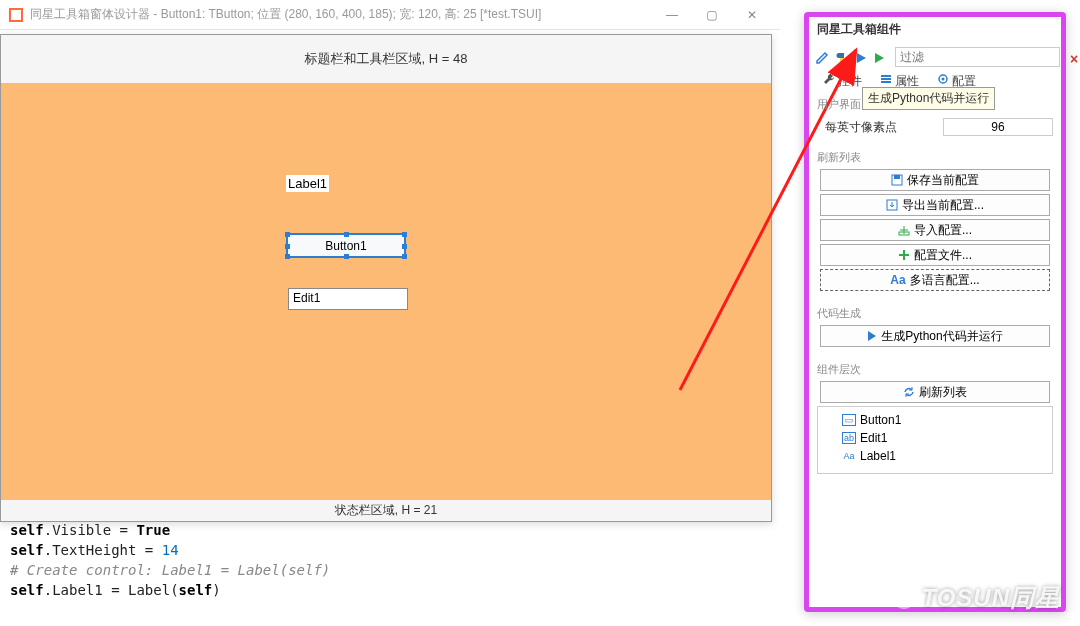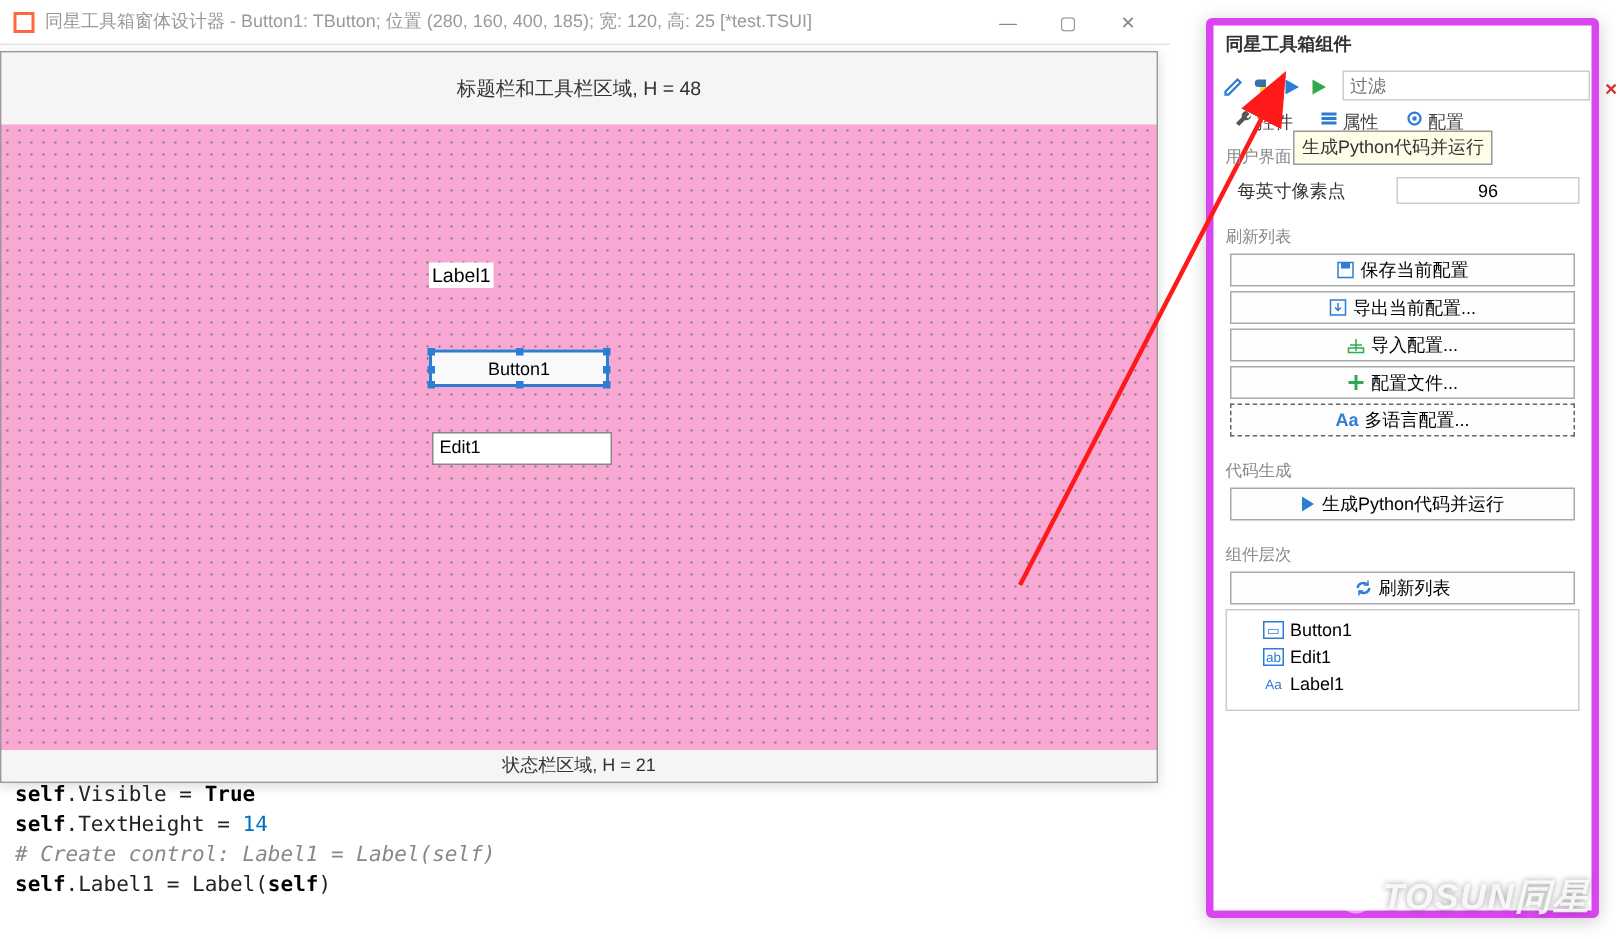--- a/index.html
+++ b/index.html
@@ -6,21 +6,21 @@
 body { font-family: "Microsoft YaHei", Arial, sans-serif; font-size: 12px; background: #fff; width: 1080px; height: 626px; overflow: hidden; position: relative; }
 
 
 .designer-window { position: absolute; left: 0; top: 0; width: 780px; height: 514px; }
 .designer-titlebar { height: 30px; background: #fff; display: flex; align-items: center; padding: 0 8px; border-bottom: 1px solid #e5e5e5; }
 .designer-titlebar .app-icon { width: 16px; height: 16px; margin-right: 6px; }
 .designer-titlebar .title-text { flex: 1; color: #999; font-size: 12px; }
 .win-controls { display: flex; }
 .win-controls .wc { width: 40px; height: 28px; display: flex; align-items: center; justify-content: center; color: #888; }
 
-.design-surface { position: absolute; left: 8; top: 34px; width: 772px; height: 488px; border: 1px solid #999; background: #f9a8d4; box-shadow: 0 2px 8px rgba(0,0,0,0.15); }
+.design-surface { position: absolute; left: 8; top: 34px; width: 772px; height: 488px; border: 1px solid #999; background: #fdba74; box-shadow: 0 2px 8px rgba(0,0,0,0.15); }
 .title-bar-zone { height: 48px; background: #f5f5f5; display: flex; align-items: center; justify-content: center; font-size: 13px; color: #333; }
 .form-body { position: absolute; left: 0; top: 48px; right: 0; bottom: 21px;
   background-image: radial-gradient(circle, #777 0.5px, transparent 0.5px);
   background-size: 8px 8px; background-position: 0 0; }
 .status-zone { position: absolute; left: 0; bottom: 0; right: 0; height: 21px; background: #f5f5f5; display: flex; align-items: center; justify-content: center; font-size: 12px; color: #333; }
 
 .ctl-label { position: absolute; left: 285px; top: 92px; background: #fff; padding: 1px 2px; font-size: 13px; }
 .ctl-button { position: absolute; left: 285px; top: 150px; width: 120px; height: 25px; background: #f8f9fb; border: 2px solid #2d7dd2; display: flex; align-items: center; justify-content: center; font-size: 12px; }
 .ctl-button .handle { position: absolute; width: 5px; height: 5px; background: #2d7dd2; }
 .h-tl{top:-3px;left:-3px}.h-tr{top:-3px;right:-3px}.h-bl{bottom:-3px;left:-3px}.h-br{bottom:-3px;right:-3px}
@@ -44,21 +44,21 @@
 .rp-tabs { height: 24px; display: flex; align-items: center; padding: 0 6px; gap: 2px; font-size: 12px; position: relative; }
 .rp-tabs .tab { padding: 3px 8px; color: #444; display: flex; align-items: flex-start; gap: 3px; }
 .tooltip { position: absolute; left: 53px; top: 18px; background: #fffde7; border: 1px solid #999; padding: 2px 5px; font-size: 12px; color: #333; white-space: nowrap; z-index: 10; }
 
 .rp-section { padding: 4px 8px 8px; position: relative; }
 .rp-section .sec-title { font-size: 11px; color: #888; margin-bottom: 4px; }
 .rp-section > *:not(.sec-border) { position: relative; z-index: 1; }
 
 .prop-row { display: flex; align-items: center; height: 22px; padding-left: 8px; }
 .prop-row .plabel { width: 80px; font-size: 12px; color: #333; }
-.prop-row .pval { width: 122px; height: 18px; border: 1px solid #ccc; text-align: center; font-size: 12px; line-height: 16px; margin-left: auto; }
+.prop-row .pval { width: 110px; height: 18px; border: 1px solid #ccc; text-align: center; font-size: 12px; line-height: 16px; margin-left: auto; }
 
 .btn-row { width: 230px; height: 22px; margin: 3px auto; border: 1px solid #aaa; display: flex; align-items: center; justify-content: center; gap: 4px; font-size: 12px; background: #fdfdfd; }
 .btn-row.dashed { border: 1px dashed #666; }
 
 .tree { padding: 4px 0 0 4px; font-size: 12px; }
 .tree-item { display: flex; align-items: center; height: 18px; gap: 4px; }
 .tree-item.indent { padding-left: 20px; }
 .tree-icon { width: 14px; height: 12px; border: 1px solid #999; display: flex; align-items: center; justify-content: center; font-size: 9px; }
 
 

